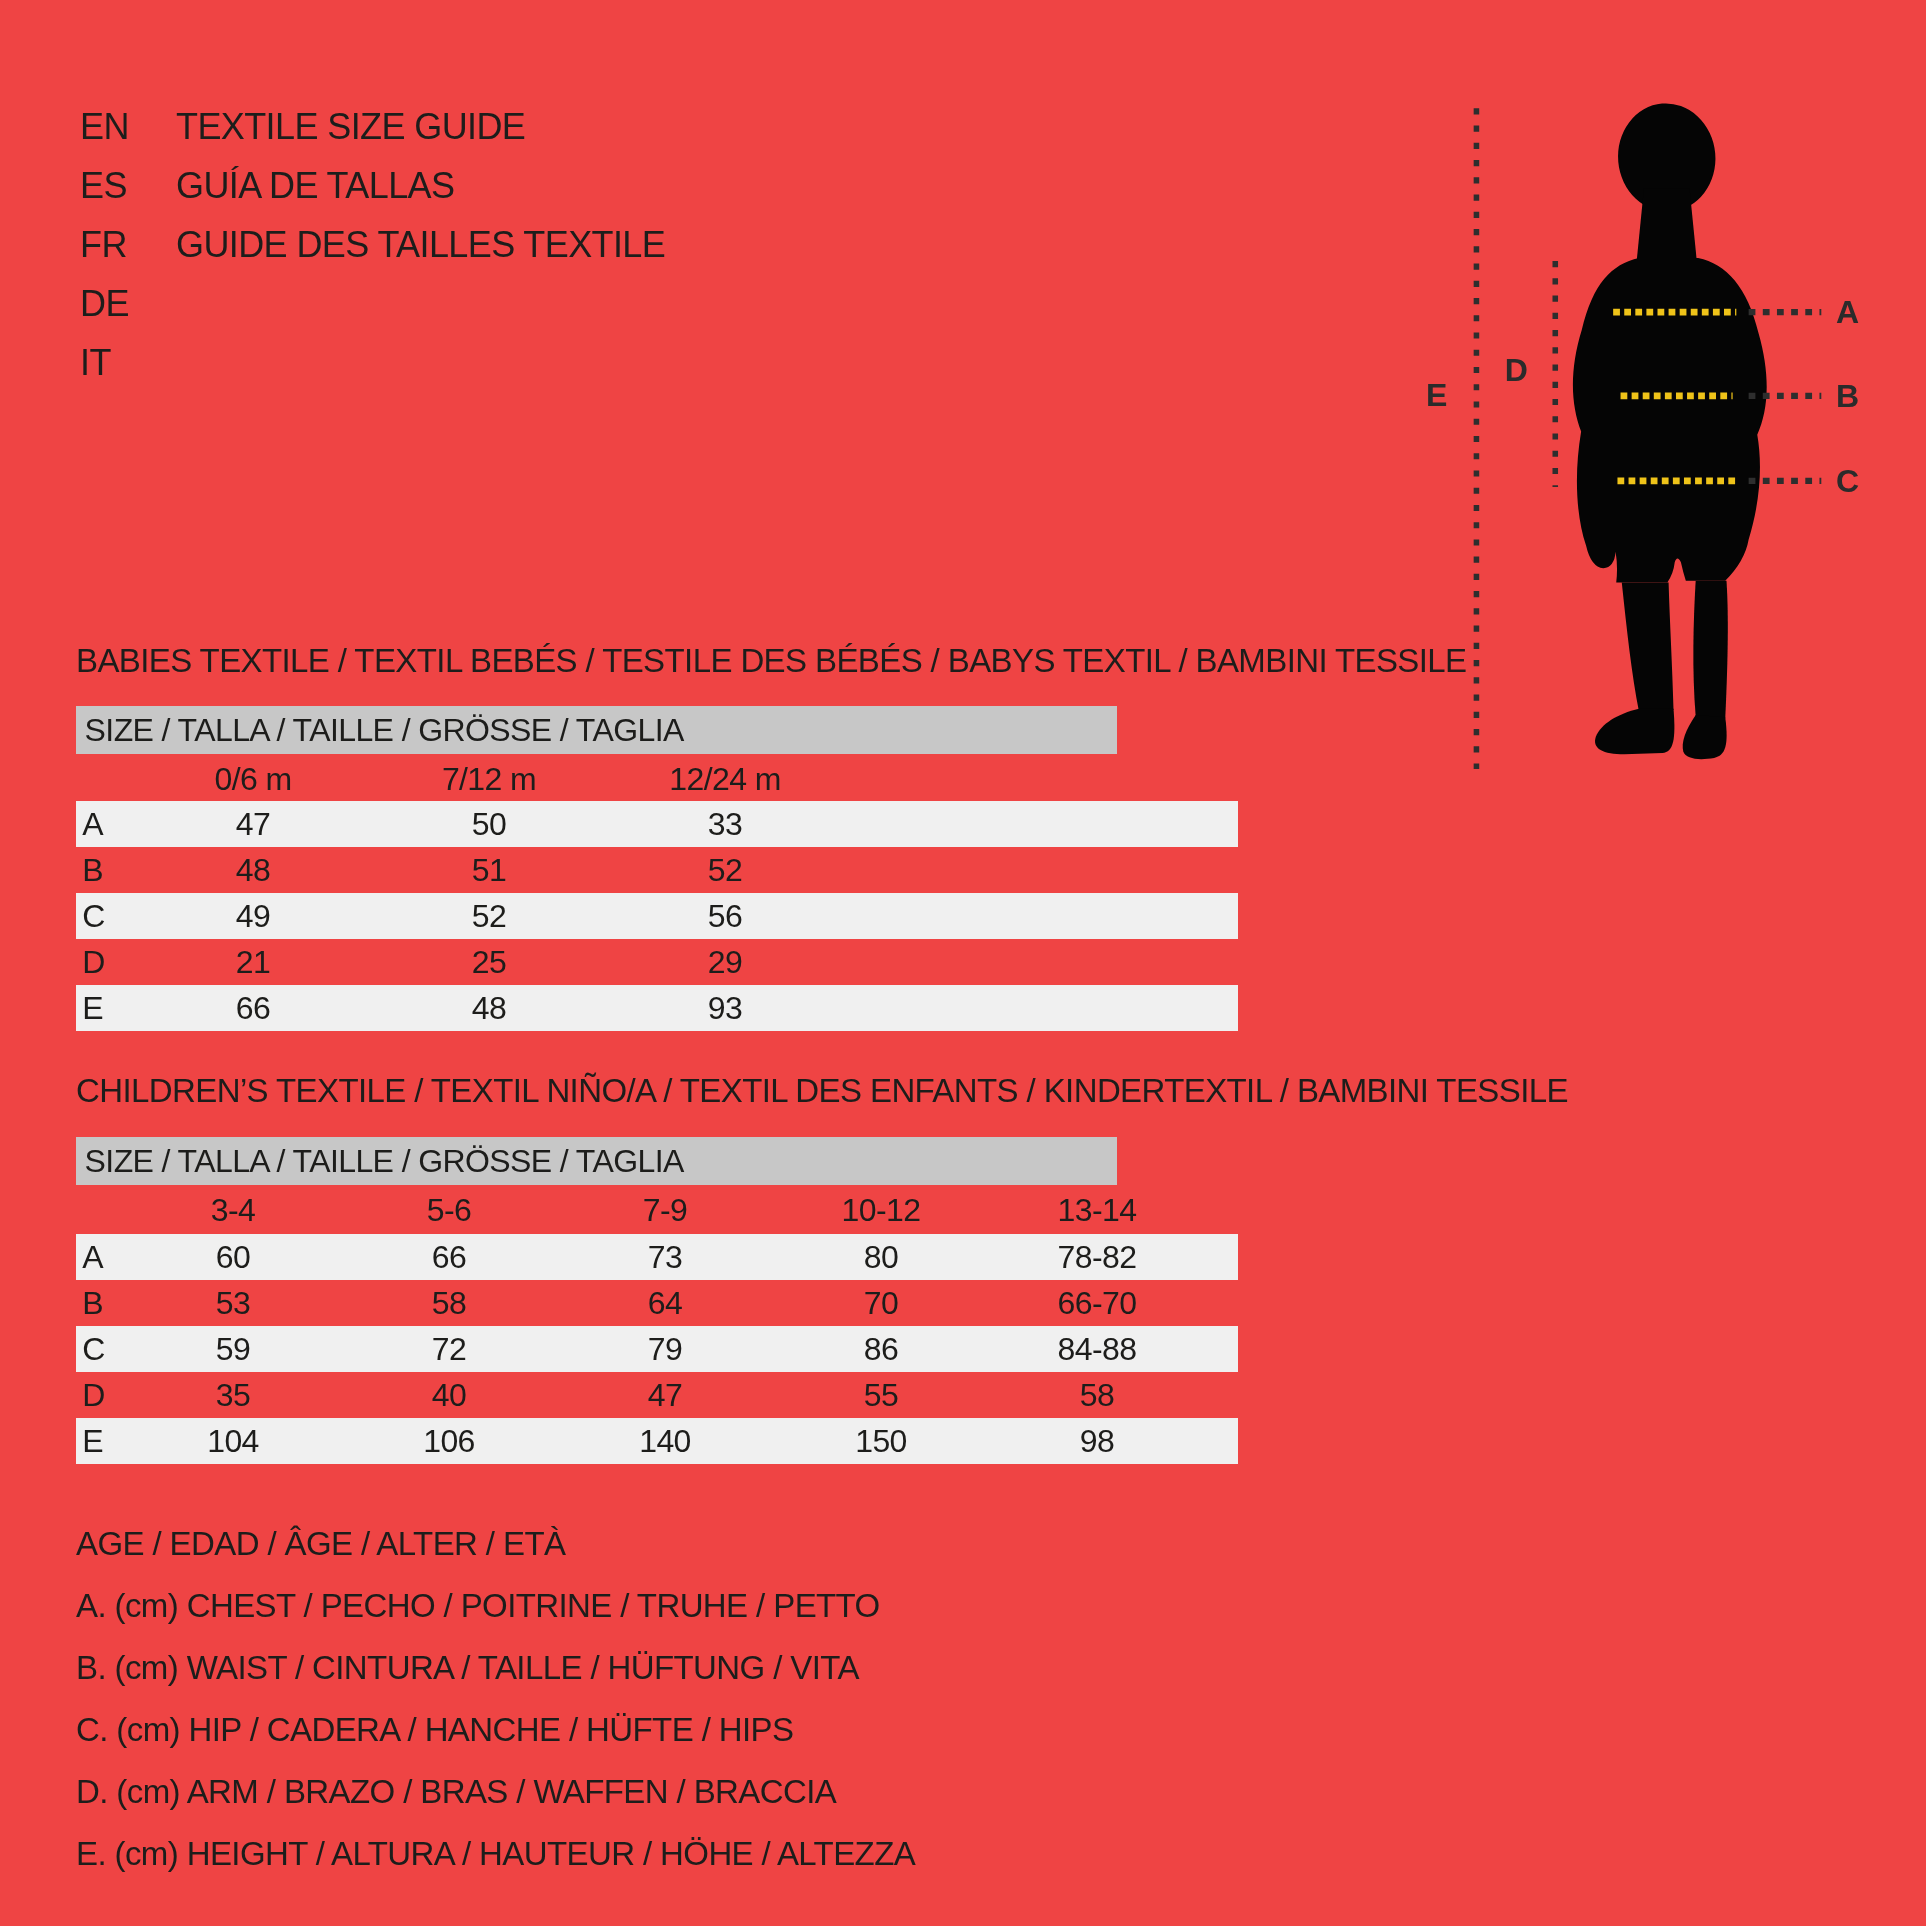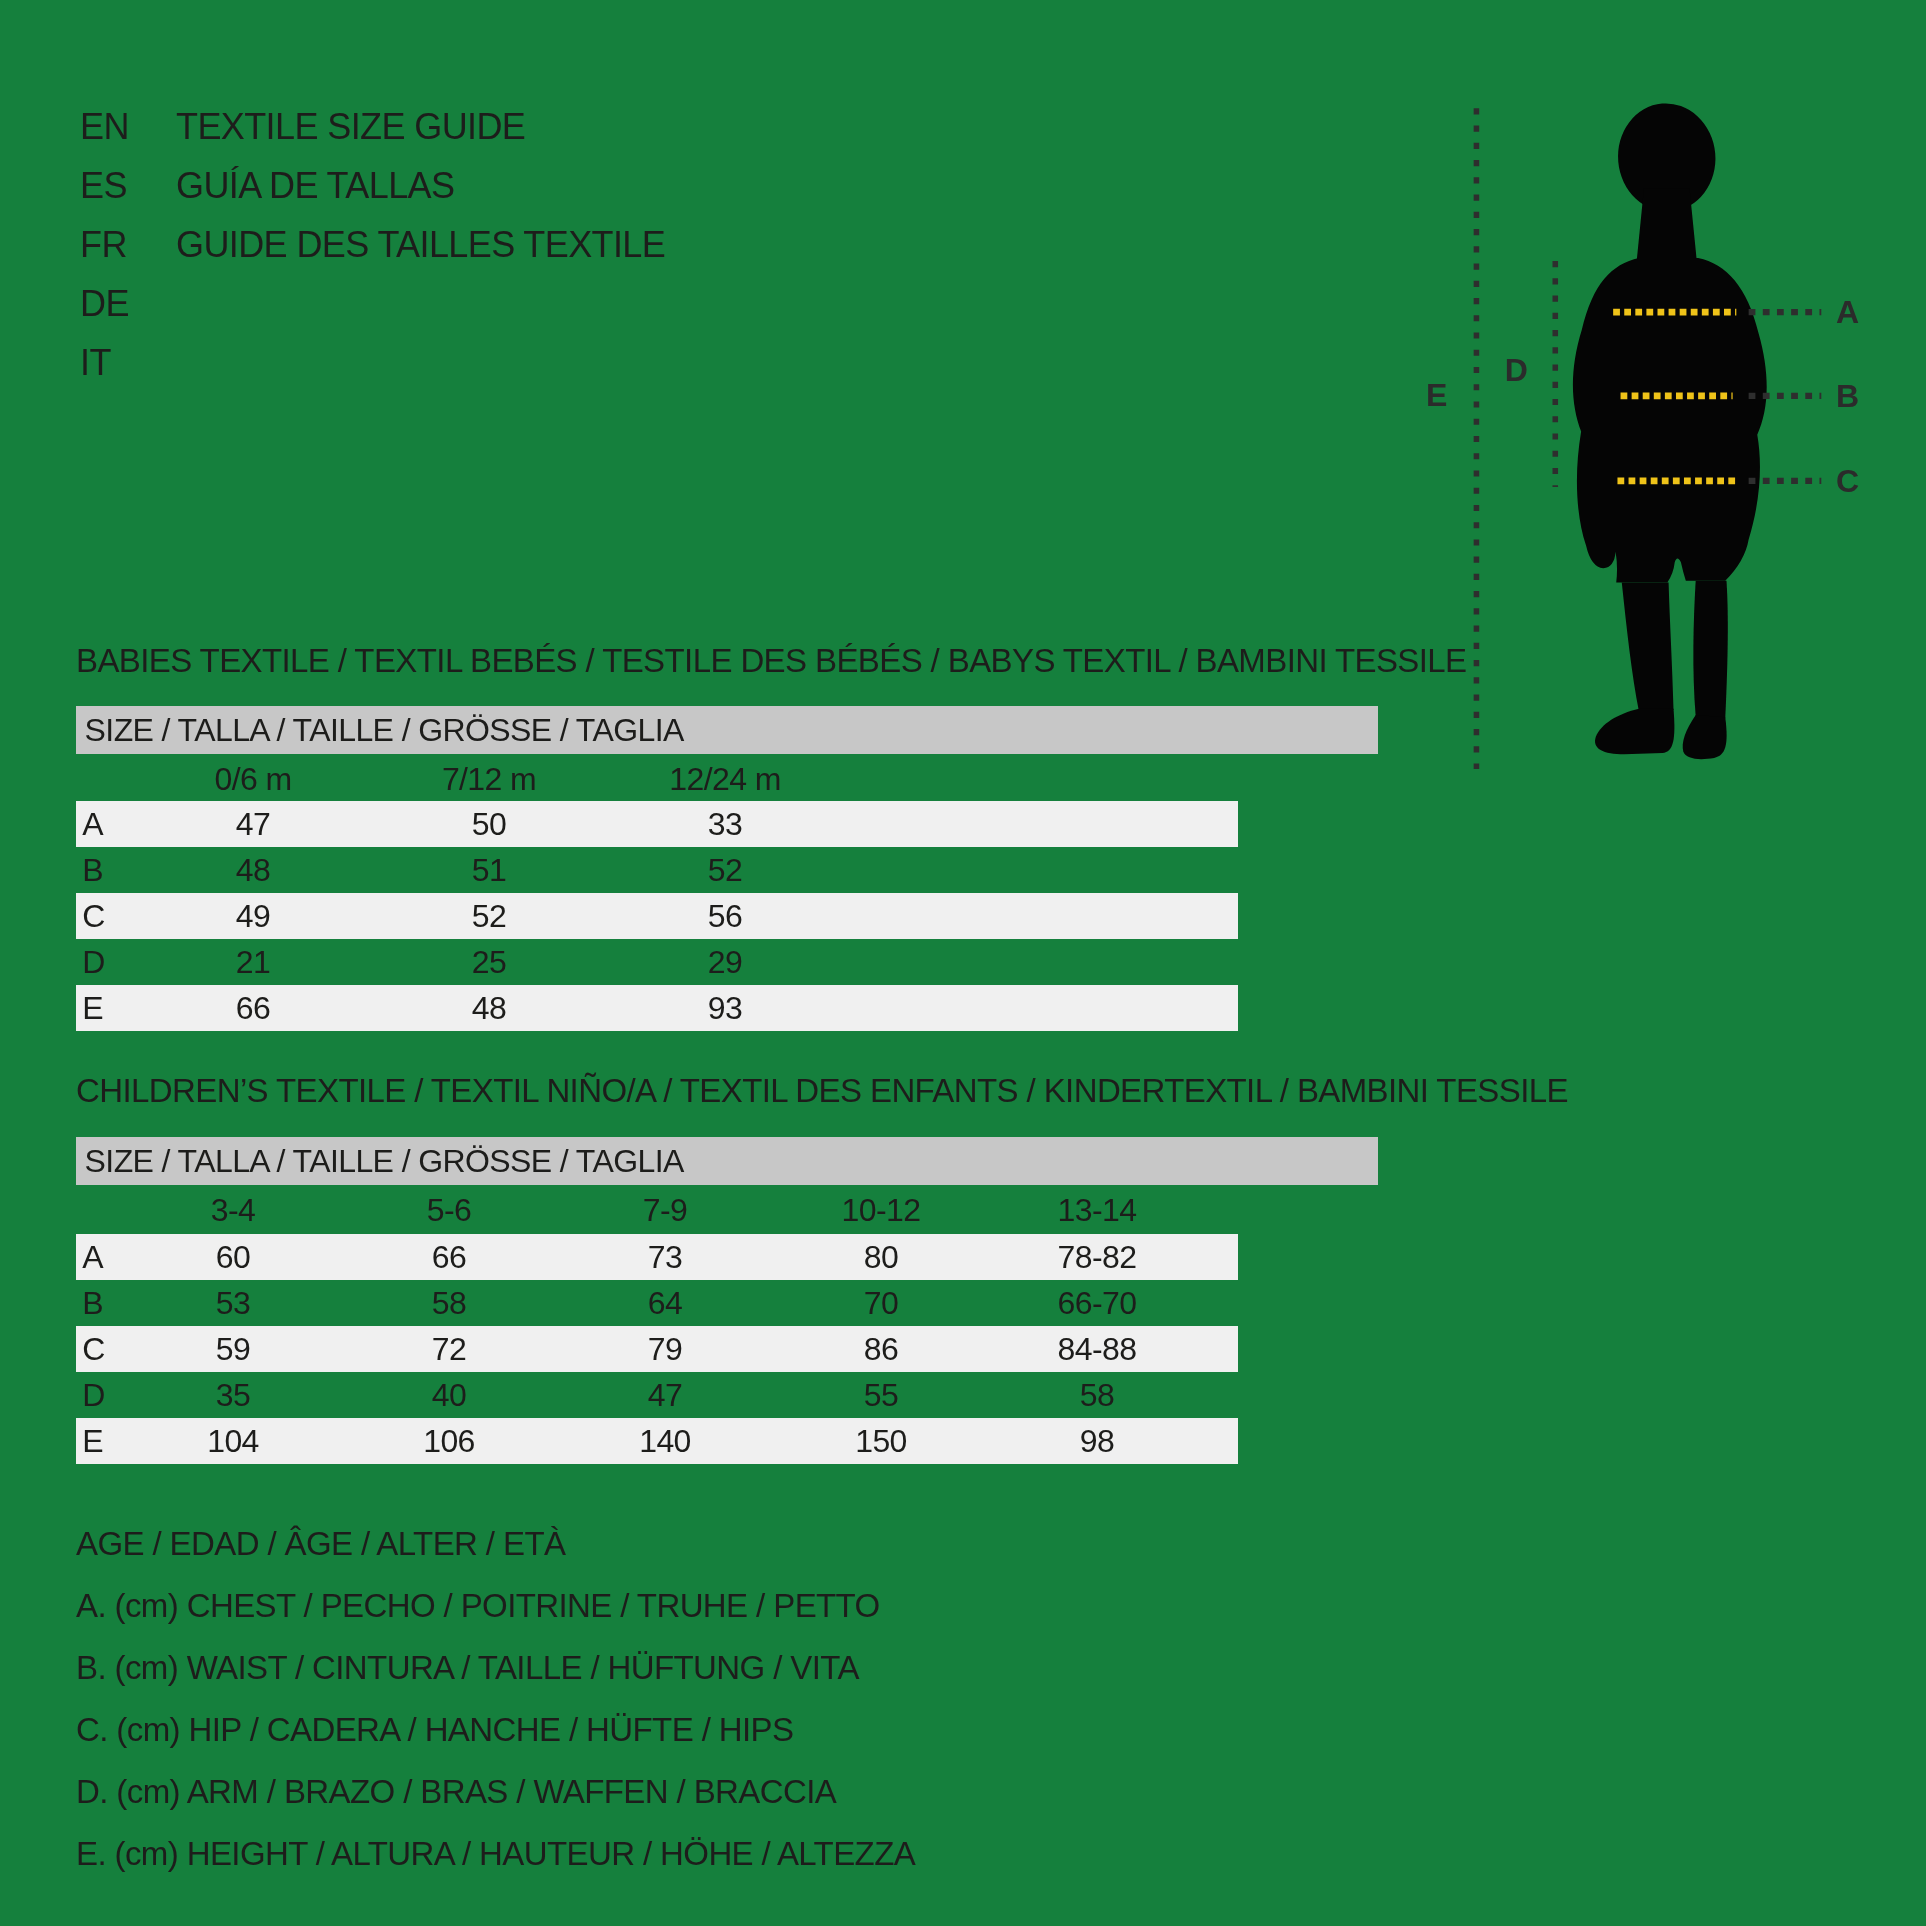--- a/index.html
+++ b/index.html
@@ -1,33 +1,33 @@
 <!DOCTYPE html>
 <html style="font-size:10px"><head>
 <meta charset="utf-8">
 <style>
   html,body{margin:0;padding:0;background:#ffffff;}
-  .page{position:relative;width:1926px;height:1926px;background:#15803d;overflow:hidden;
+  .page{position:relative;width:1926px;height:1926px;background:#ef4444;overflow:hidden;
         font-family:"Liberation Sans", sans-serif;color:#1d1d1b;letter-spacing:-0.6px;}
 
   
   .langs{position:absolute;left:80px;top:97px;}
   .lang-row{height:59px;display:flex;align-items:center;font-size:36px;font-weight:500;}
   .lang-code{width:96px;flex:none;}
 
   
   .figure{position:absolute;left:1405px;top:74px;width:521px;height:746px;}
 
   
   .sec-title{position:absolute;left:76px;font-size:33px;font-weight:500;white-space:nowrap;}
   .title-babies{top:642px;}
   .title-children{top:1072px;}
 
   
-  .size-bar{position:absolute;left:76px;width:1302px;height:48px;background:#c7c7c7;
+  .size-bar{position:absolute;left:76px;width:1041px;height:48px;background:#c7c7c7;
             display:flex;align-items:center;padding-left:8.6px;box-sizing:border-box;
             font-size:32px;font-weight:500;}
   .bar-babies{top:706px;}
   .bar-children{top:1137px;}
 
   
   .t-row{display:grid;height:46px;align-items:center;font-size:32px;}
   .t-row.cols-babies{grid-template-columns:49px 216px 216px 216px 1fr;gap:20px;}
   .t-row.cols-children{grid-template-columns:49px 216px 216px 216px 216px 216px 1fr;}
   .t-row .lbl{padding-left:6.2px;}

